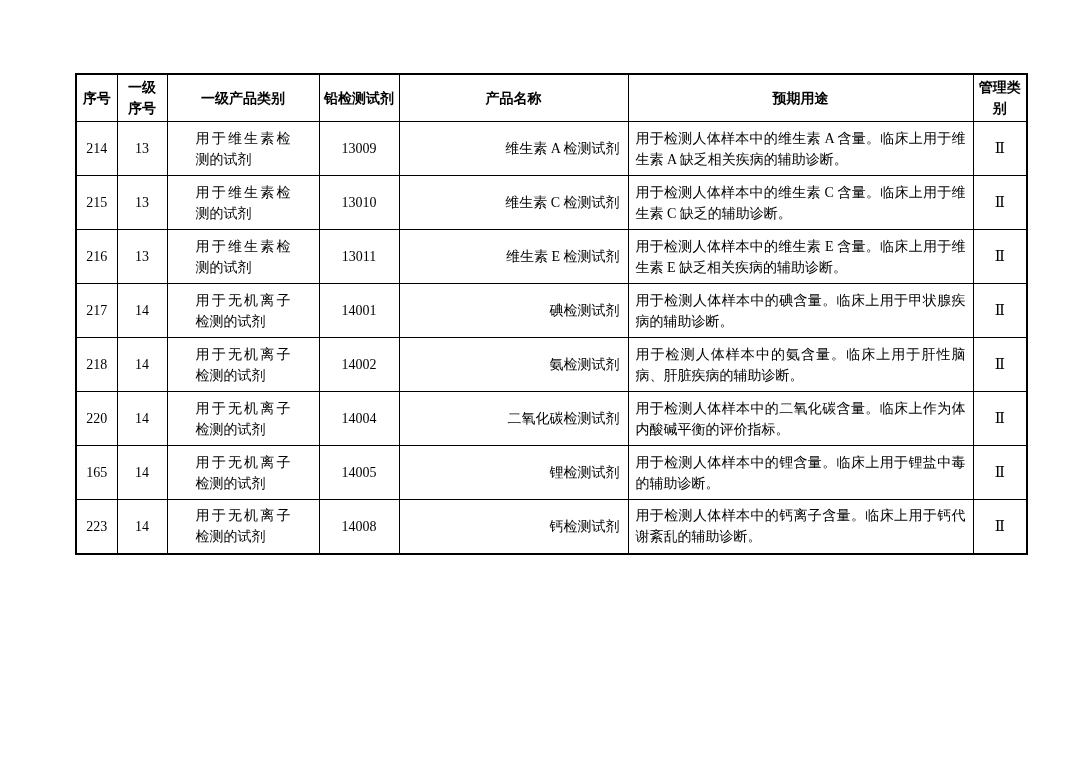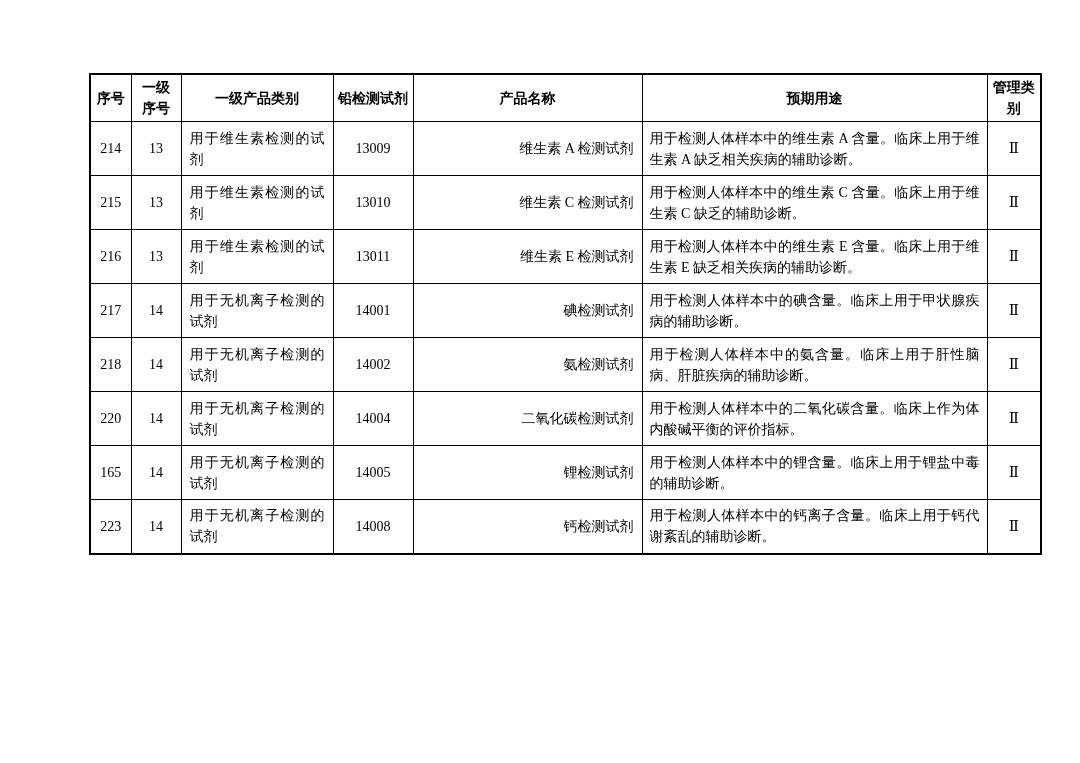--- a/index.html
+++ b/index.html
@@ -5,21 +5,21 @@
   * { margin: 0; padding: 0; box-sizing: border-box; }
   html, body {
     width: 1080px; height: 763px;
     background: #ffffff;
     font-family: "Liberation Serif", "DejaVu Serif", serif;
     color: #000000;
     overflow: hidden;
   }
   .doc-table {
     position: absolute;
-    left: 89px; top: 73px;
+    left: 75px; top: 73px;
     width: 951px;
     border-collapse: collapse;
     border: 2px solid #000;
     table-layout: fixed;
   }
   .doc-table th, .doc-table td {
     border: 1px solid #000;
     font-size: 14px;
     line-height: 21px;
     text-align: center;
@@ -36,21 +36,21 @@
   [data-col="level1-no"]       { width: 50px; }
   [data-col="level1-category"] { width: 152px; }
   [data-col="level2-no"]       { width: 80px; }
   [data-col="product-name"]    { width: 229px; margin-left: 29px; }
   [data-col="intended-use"]    { width: 345px; }
   [data-col="mgmt-class"]      { width: 54px; }
 
   
   tbody td[data-col="level1-category"] {
     text-align: justify; text-justify: inter-ideograph;
-    padding: 2px 8px;
+    padding: 2px 28px;
   }
   tbody td[data-col="product-name"] {
     text-align: right;
     padding: 2px 8px;
   }
   tbody td[data-col="intended-use"] {
     text-align: justify; text-justify: inter-ideograph;
     padding: 2px 7px;
   }
   tbody td[data-col="mgmt-class"] { font-size: 15px; }

